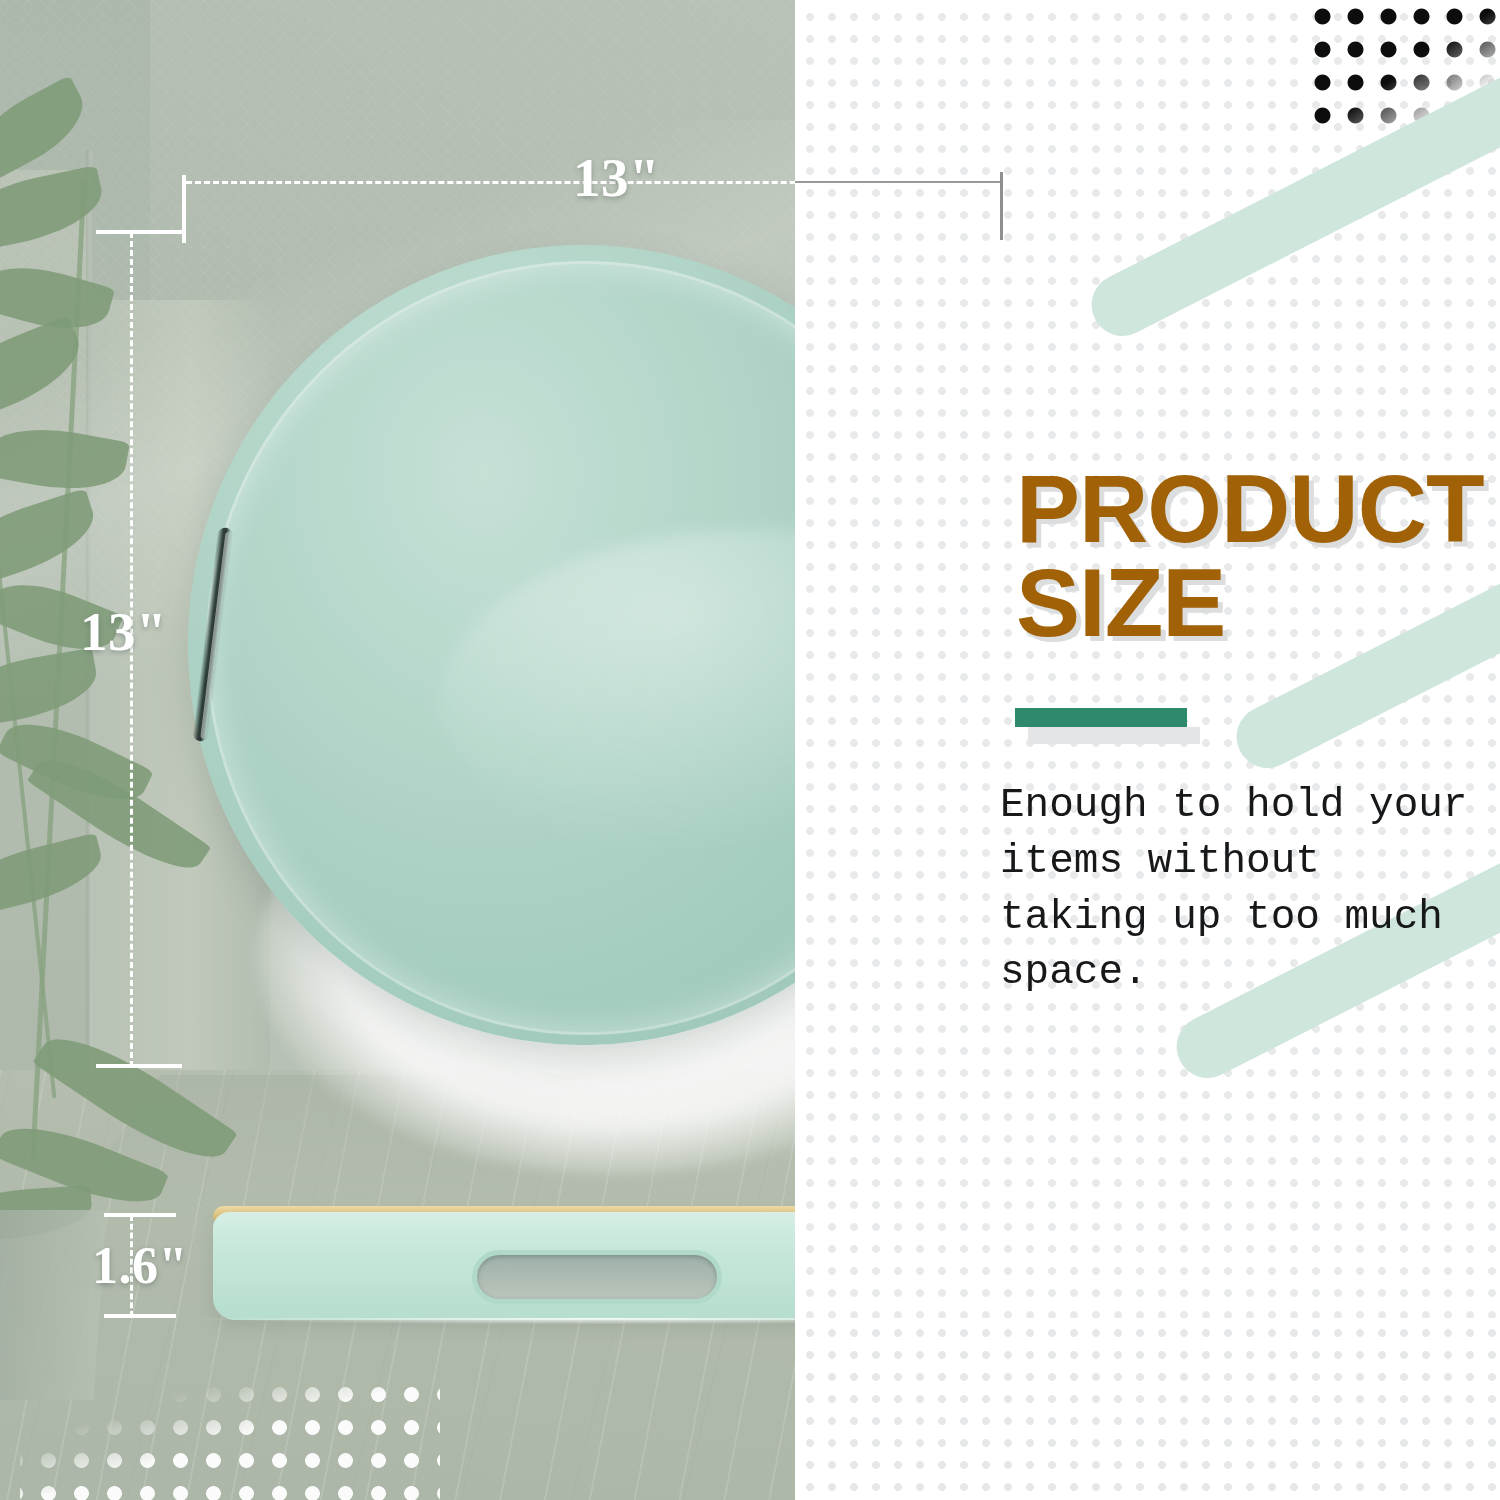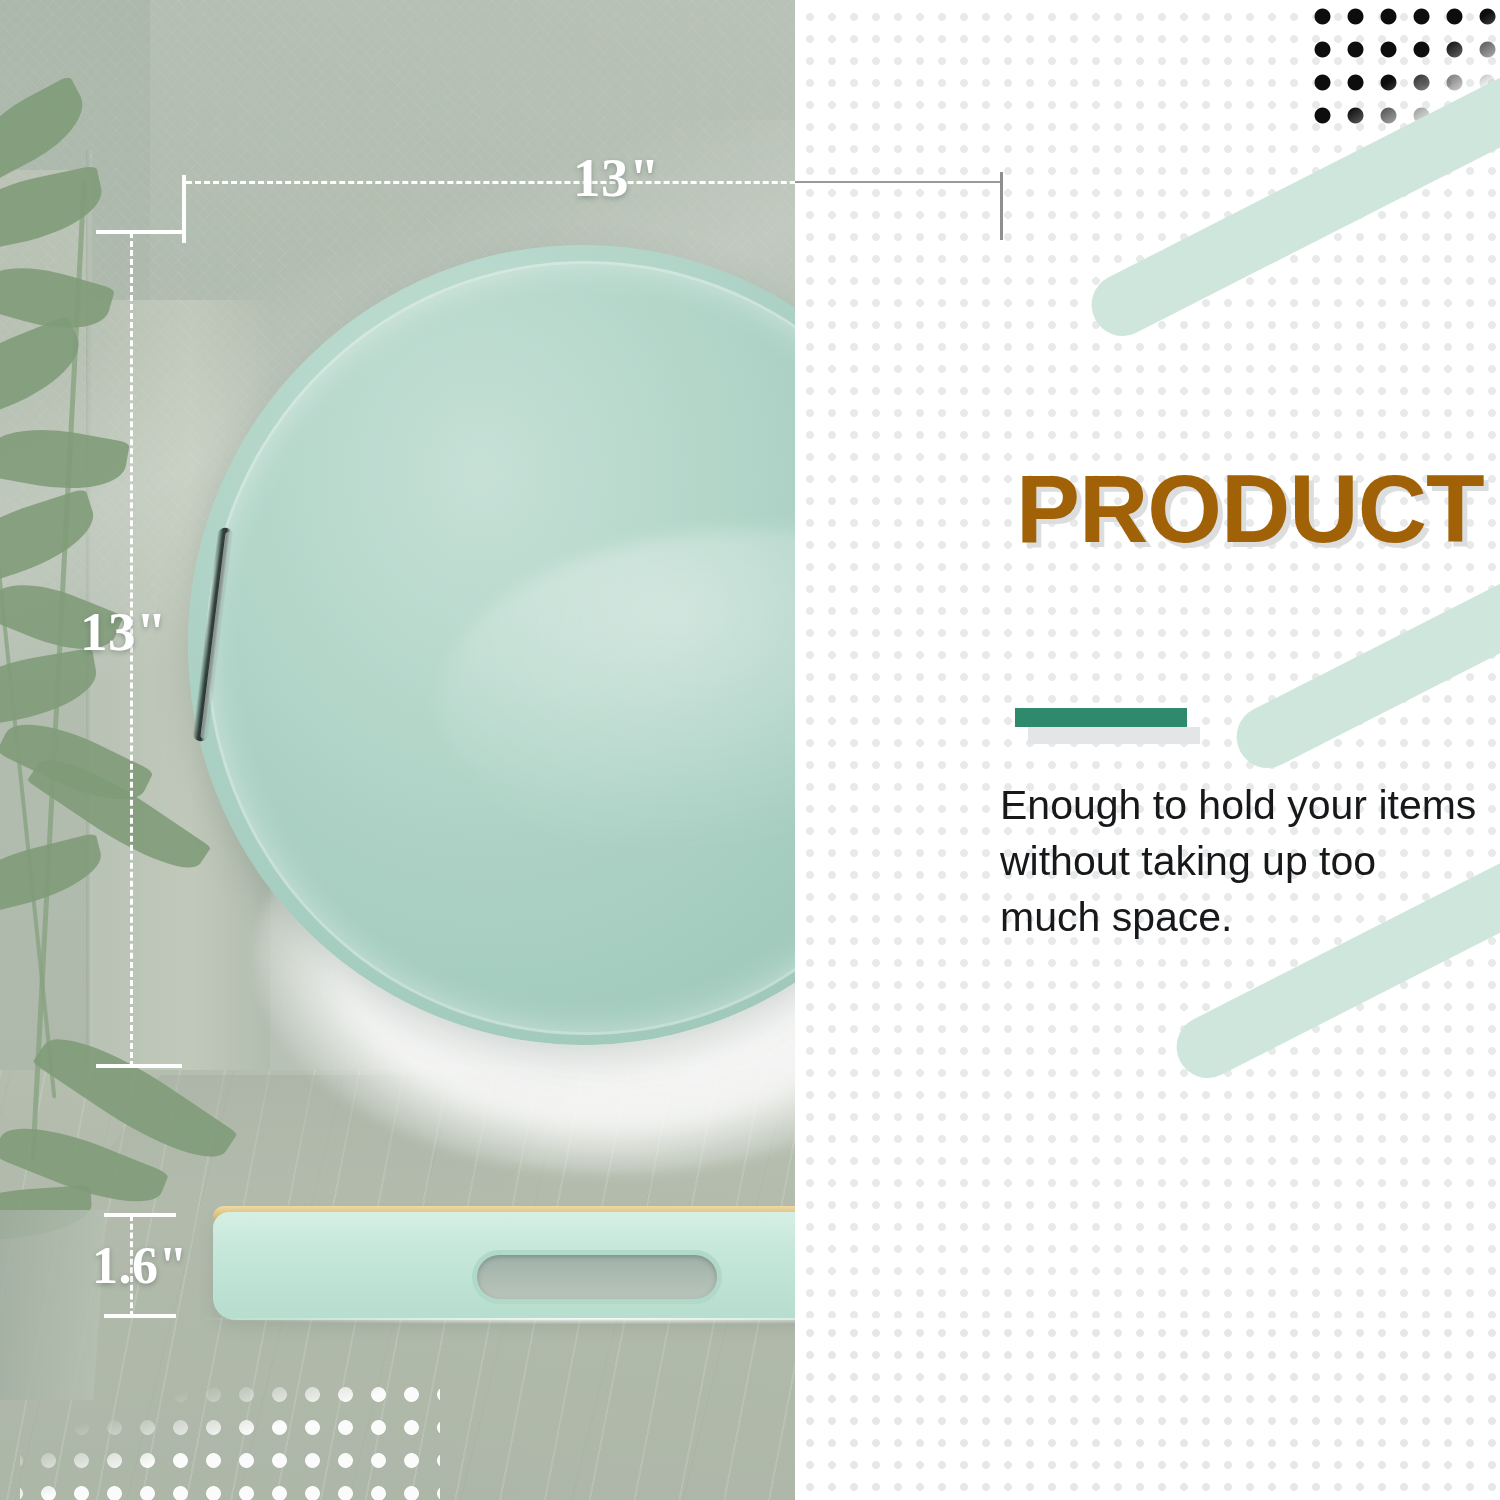--- a/index.html
+++ b/index.html
@@ -183,21 +183,21 @@
     text-transform:uppercase;
   }
   .accent-bar{
     position:absolute;left:1015px;top:708px;width:172px;height:19px;background:#2f8a6d;
   }
   .accent-bar-shadow{
     position:absolute;left:1028px;top:727px;width:172px;height:17px;background:#e4e5e6;
   }
   .body-copy{
     position:absolute;left:1000px;top:778px;width:480px;
-    font-family:Liberation Sans, sans-serif;
+    font-family:Liberation Mono, monospace;
     font-size:41px;line-height:1.36;color:#16181a;
   }
 </style>
 </head>
 <body>
 
 <div id="stage">
 
   <div class="photo">
     <div class="ph-wall"></div>
@@ -268,20 +268,20 @@
   <div class="dim-line-v"></div>
   <div class="tick tick-h-top"></div>
   <div class="tick tick-h-bot"></div>
   <div class="dim-label lbl-left">13"</div>
 
   <div class="dim-line-v2"></div>
   <div class="tick tick-h-top2"></div>
   <div class="tick tick-h-bot2"></div>
   <div class="dim-label lbl-bot">1.6"</div>
 
-  <div class="headline"><span>PRODUCT</span><br></div>
+  <div class="headline"><span>PRODUCT</span><br><span>SIZE</span></div>
 
   <div class="accent-bar-shadow"></div>
   <div class="accent-bar"></div>
 
   <div class="body-copy">Enough to hold your items without taking up too much space.</div>
 
 </div>
 
 </body></html>

